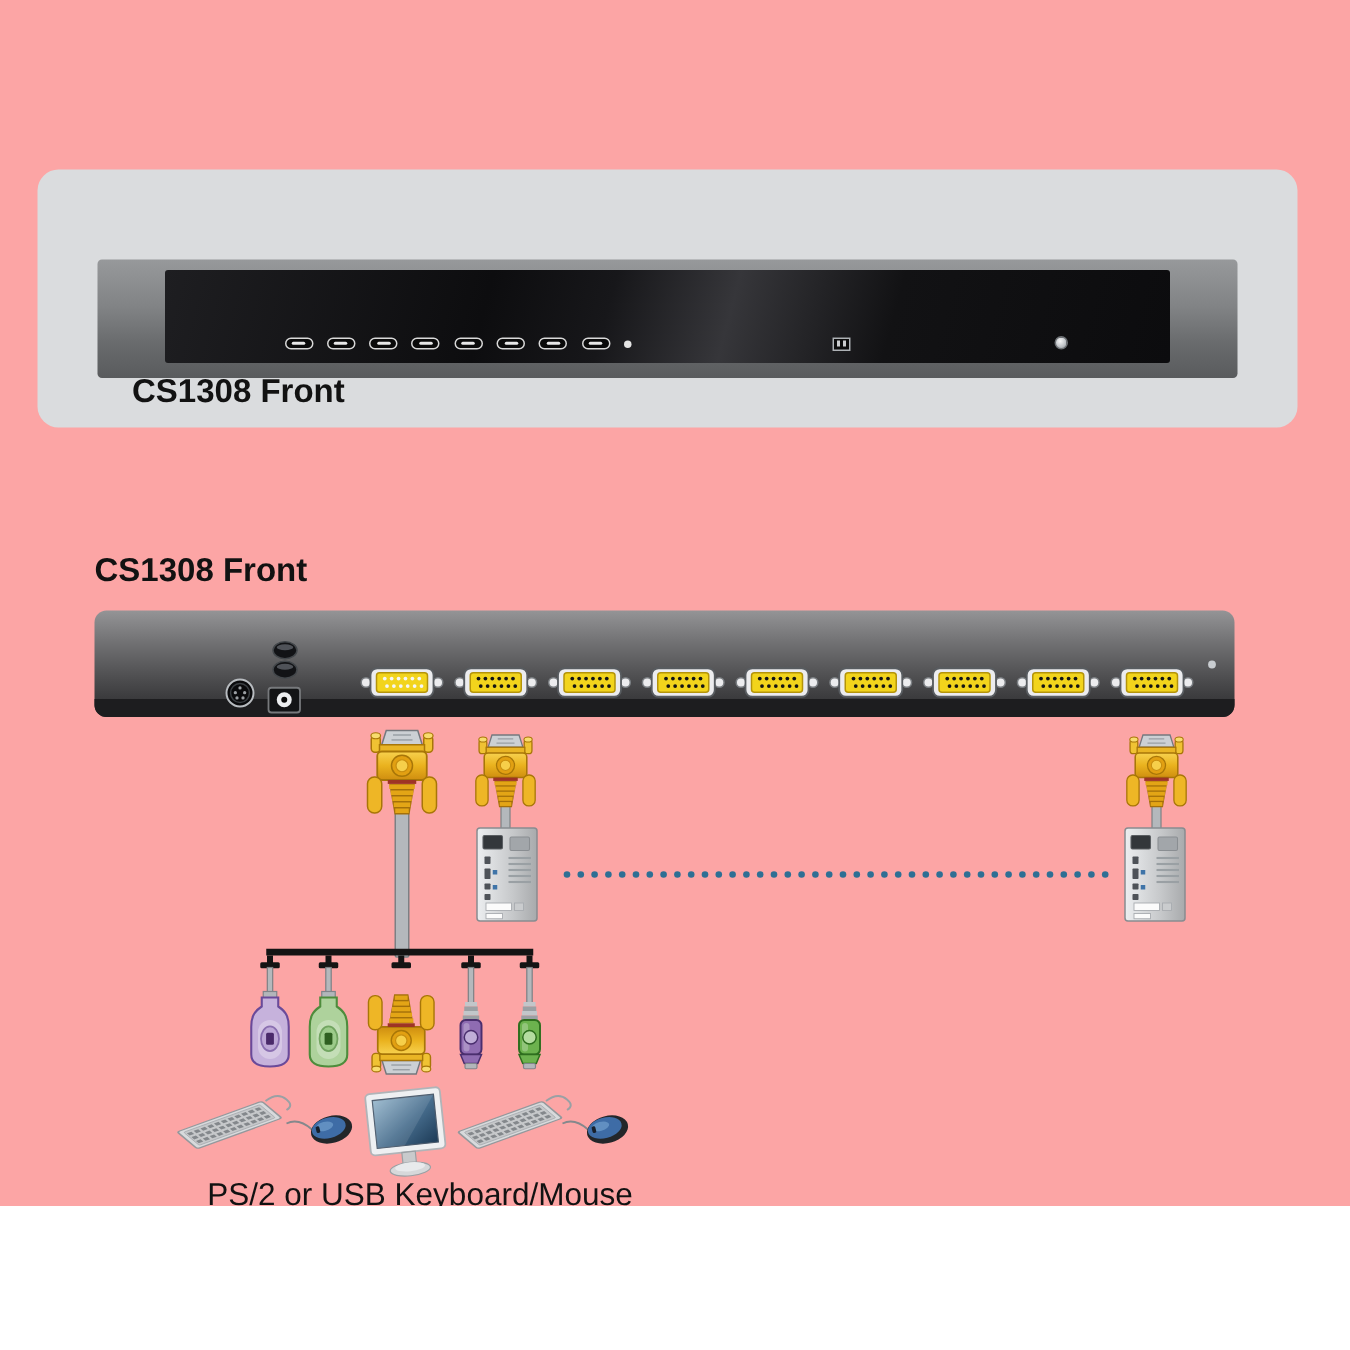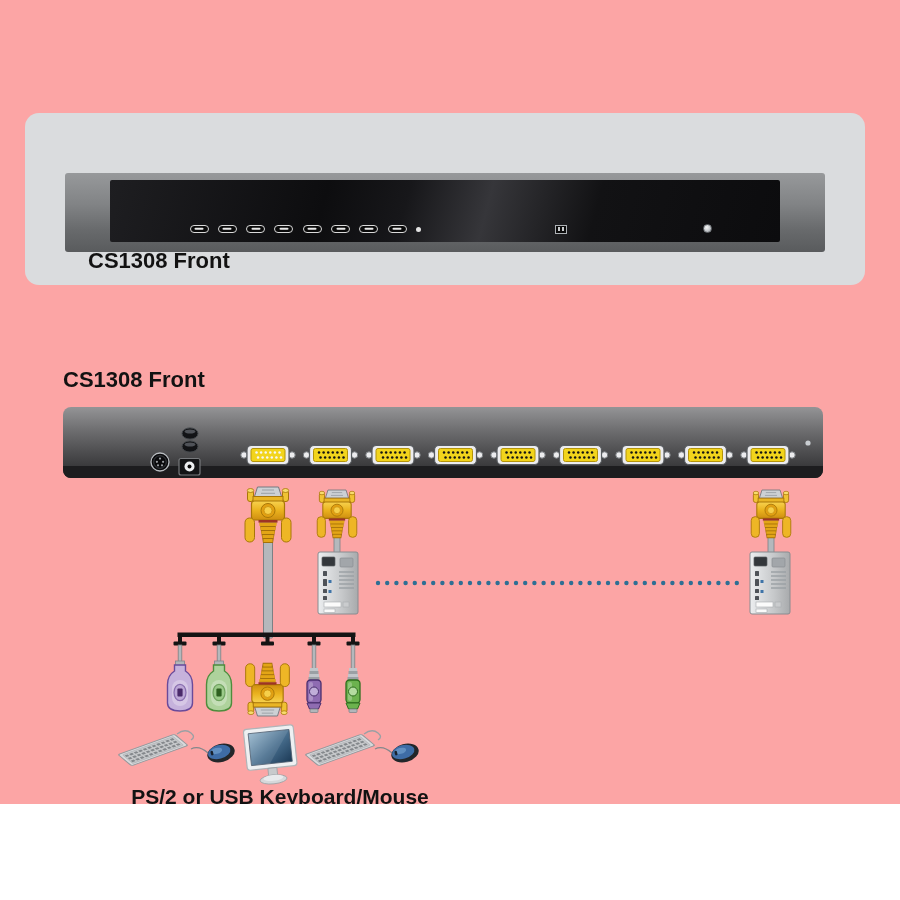--- a/index.html
+++ b/index.html
@@ -2,21 +2,21 @@
 <html><head>
 <meta charset="utf-8">
 <style>
   html,body{margin:0;padding:0;background:#fff;}
   .page{position:relative;width:900px;height:804px;background:#fca5a5;overflow:hidden;
         font-family:"Liberation Sans",sans-serif;}
   .title{position:absolute;font-weight:bold;font-size:22px;color:#121212;letter-spacing:0;}
   #front-title{left:63px;top:135px;}
   #rear-title{left:63px;top:367px;}
   .caption{position:absolute;left:60px;top:785px;width:440px;text-align:center;
-           font-weight:bold;font-size:21px;color:#121212;}
+           font-weight:normal;font-size:21px;color:#121212;}
   
   .front-outer{position:absolute;left:25px;top:113px;width:840px;height:172px;
                background:#dadcde;border-radius:14px;}
   .front-mid{position:absolute;left:65px;top:173px;width:760px;height:79px;border-radius:3px;
              background:linear-gradient(180deg,#97999b 0%,#818385 40%,#686a6c 72%,#595b5d 100%);}
   .front-face{position:absolute;left:110px;top:180px;width:670px;height:62px;border-radius:2px;
               background:linear-gradient(105deg,#1e1e21 0%,#0d0d0f 32%,#17171a 44%,#36363a 56%,#121214 72%,#0c0c0e 100%);}
   .port-btn{position:absolute;top:45px;width:19px;height:8px;box-sizing:border-box;
             border:1.5px solid #d9d9d9;border-radius:5px;background:#0a0a0a;}
   .port-btn::after{content:"";position:absolute;left:50%;top:50%;transform:translate(-50%,-50%);

